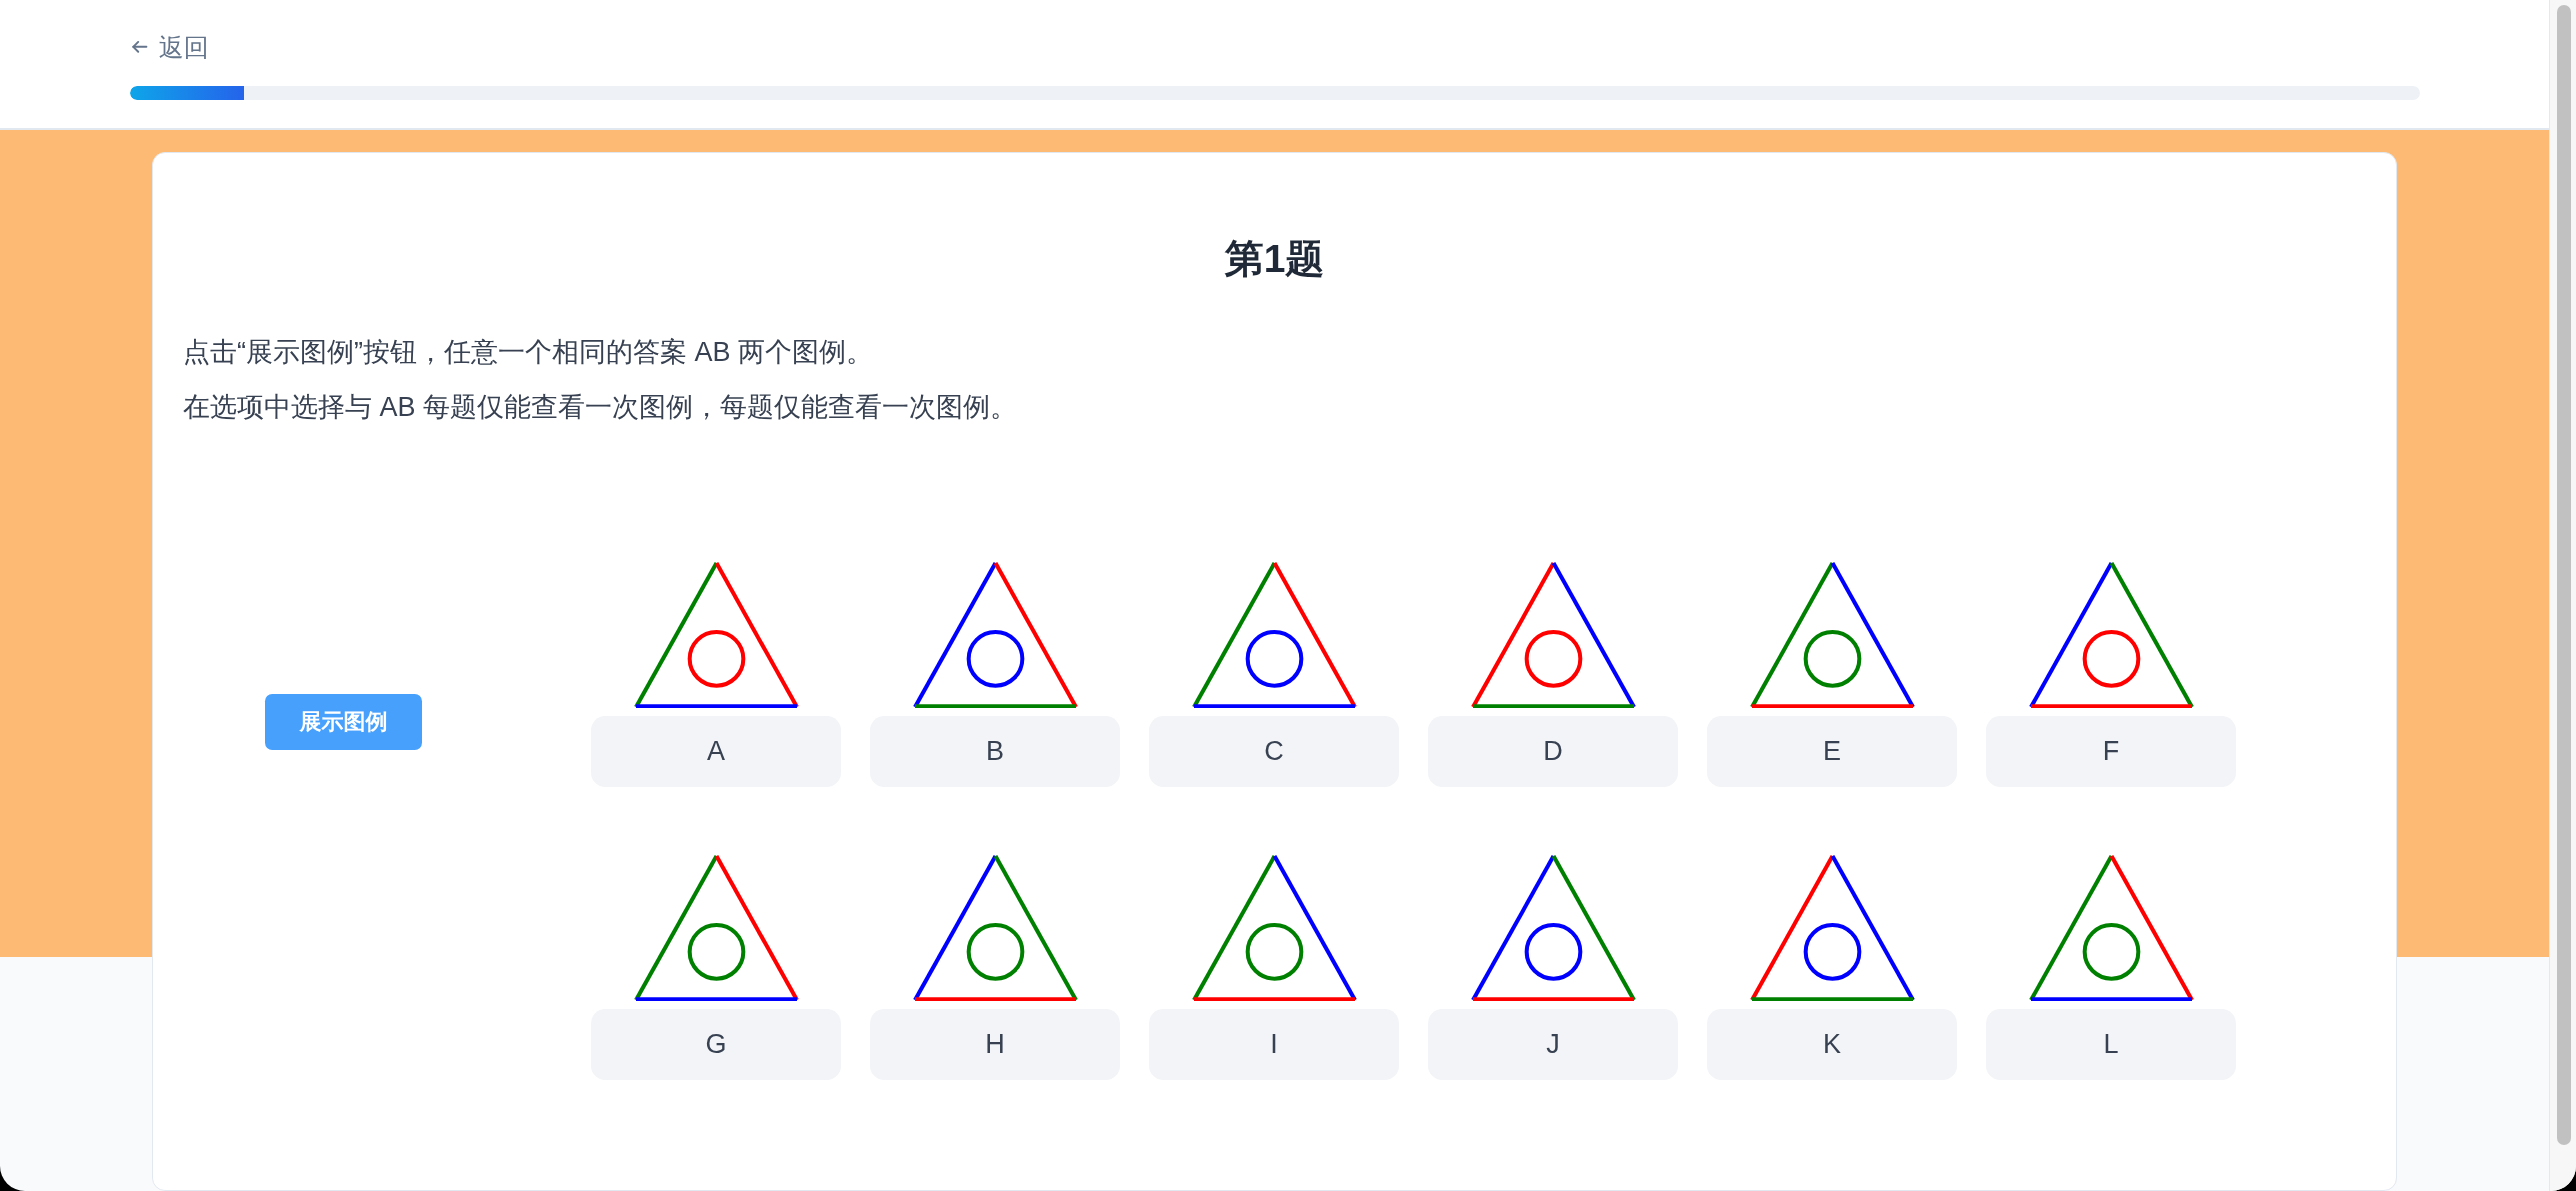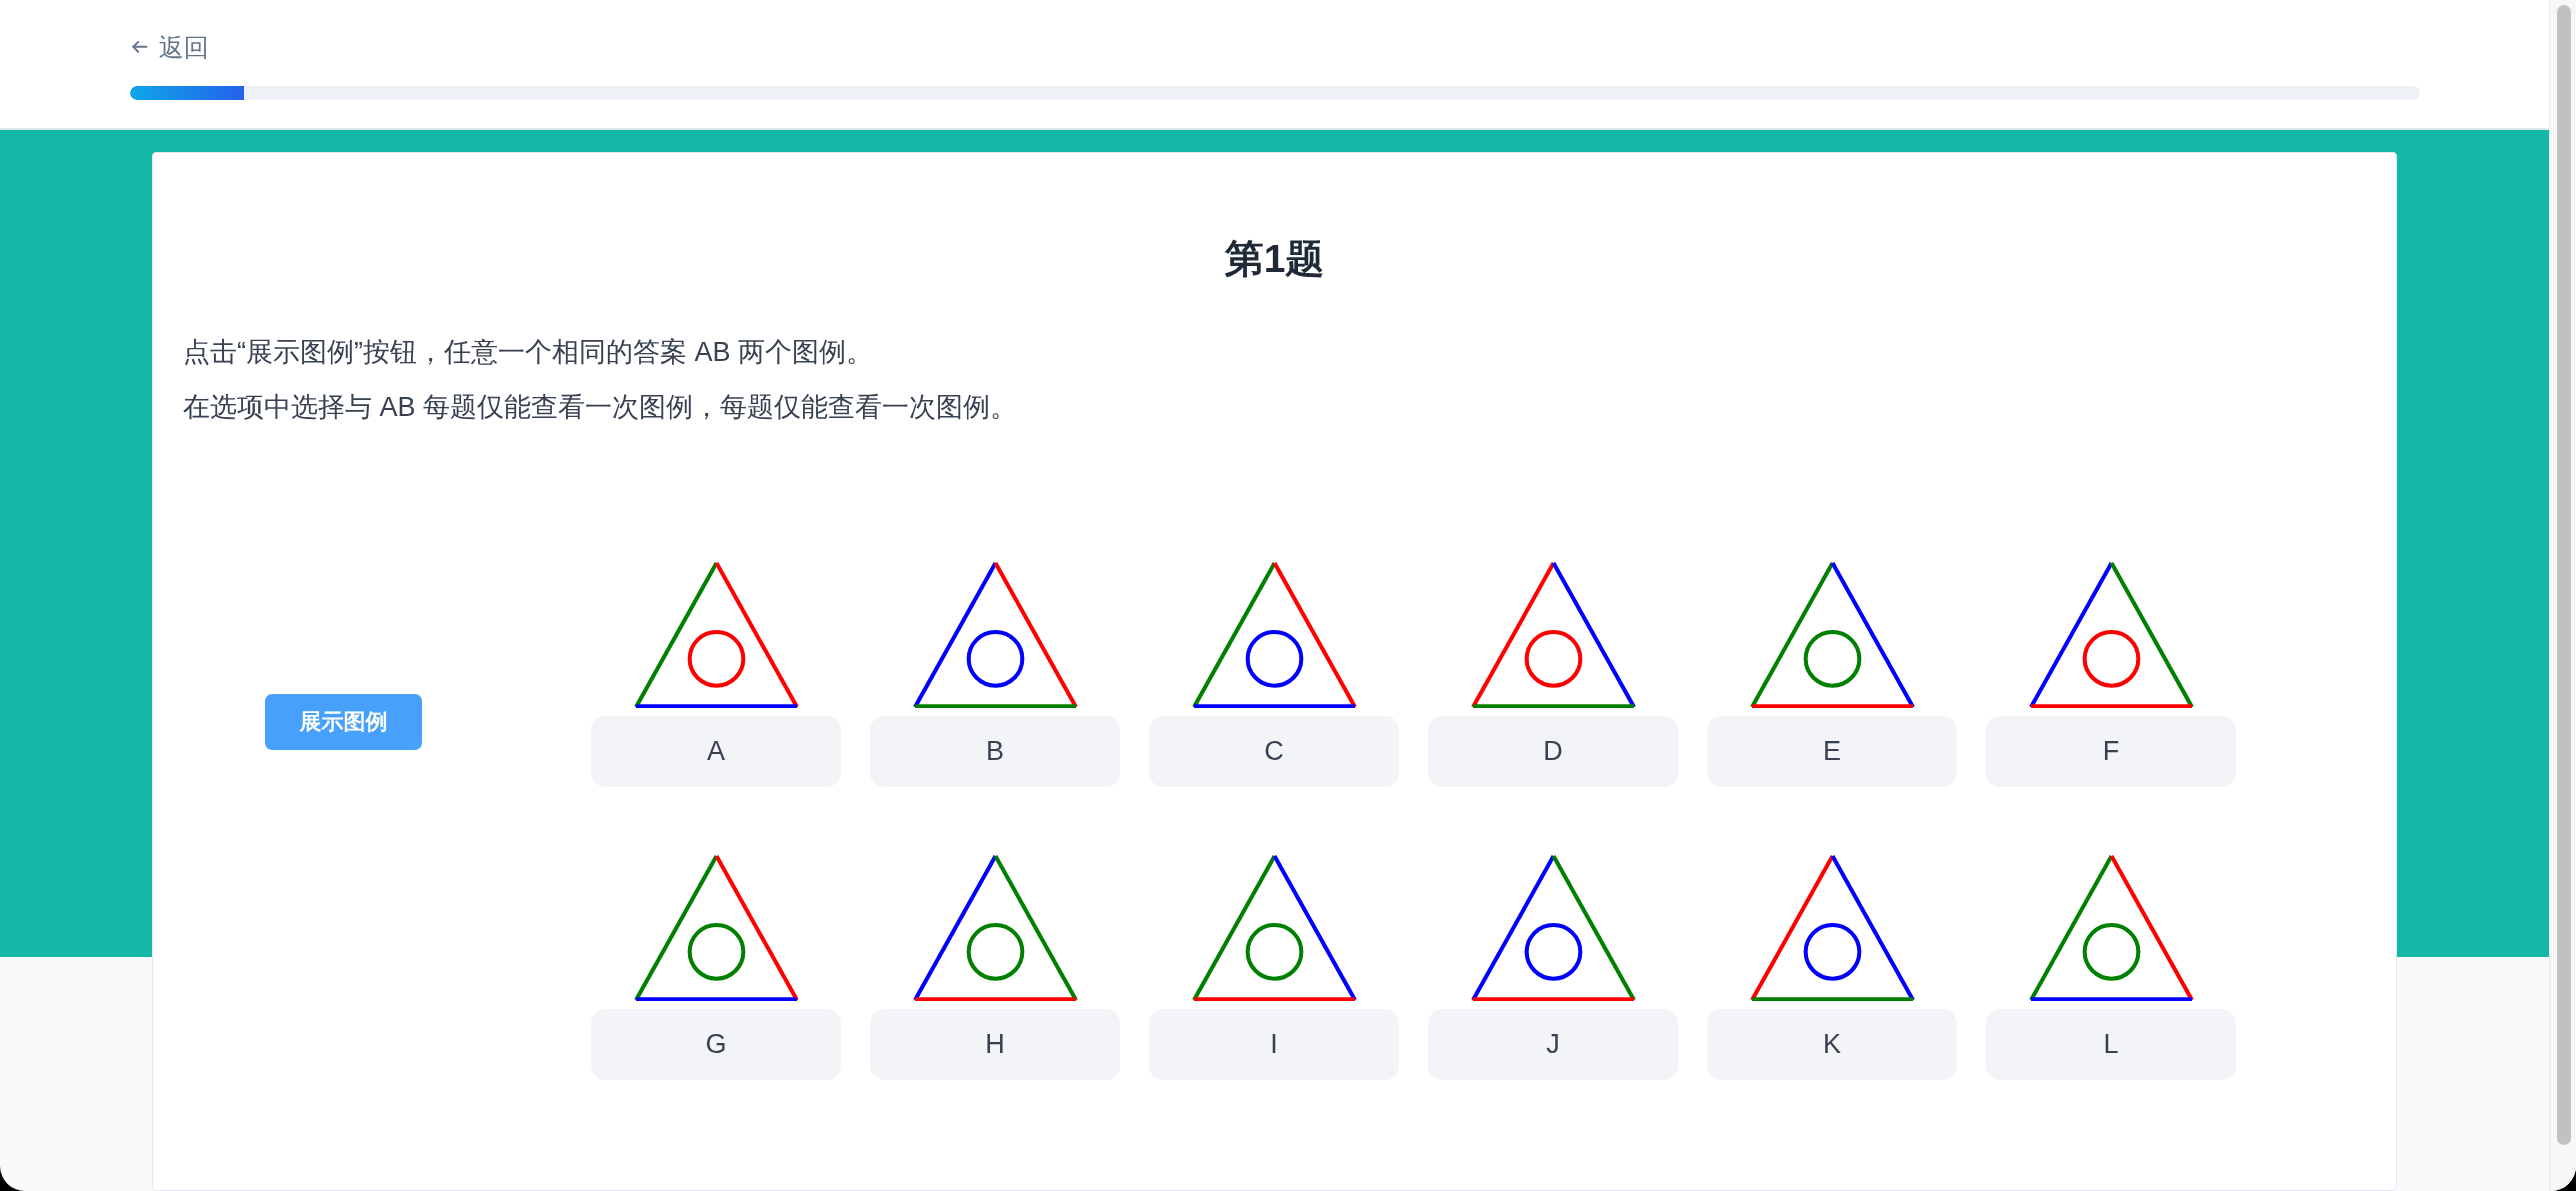--- a/index.html
+++ b/index.html
@@ -9,21 +9,21 @@
     font-family: "Liberation Sans", "DejaVu Sans", sans-serif;
   }
   .window {
     position: absolute; left: 0; top: 0; width: 2576px; height: 1191px;
     background: #f8fafc;
     border-radius: 0 0 25px 25px;
     overflow: hidden;
   }
   .viewport {
     position: absolute; left: 0; top: 0; width: 2549px; height: 957px;
-    background: #14b8a6;
+    background: #fdba74;
   }
   
   .header {
     position: absolute; left: 0; top: 0; width: 2549px; height: 130px;
     background: #ffffff;
     border-bottom: 2.7px solid #e2e8f0;
   }
   .back-link {
     position: absolute; left: 130px; top: 29px; height: 36px;
     display: flex; align-items: center; gap: 9px;
@@ -44,21 +44,21 @@
   .progress-fill {
     height: 100%; width: 114px;
     background: linear-gradient(90deg, #0ea5e9, #2563eb);
     border-radius: 7.2px 0 0 7.2px;
   }
   
   .card {
     position: absolute; left: 152px; top: 152px; width: 2245px; height: 1039px;
     background: #ffffff;
     border: 1.8px solid #e2e8f0;
-    border-radius: 4px;
+    border-radius: 13px;
   }
   .title {
     position: absolute; left: 0; top: 79px; width: 100%;
     text-align: center; font-size: 39px; font-weight: bold; color: #1f2937;
   }
   .instructions {
     position: absolute; left: 30px; top: 172px;
     color: #374151; font-size: 27px; line-height: 55px;
   }
   .show-legend-btn {

